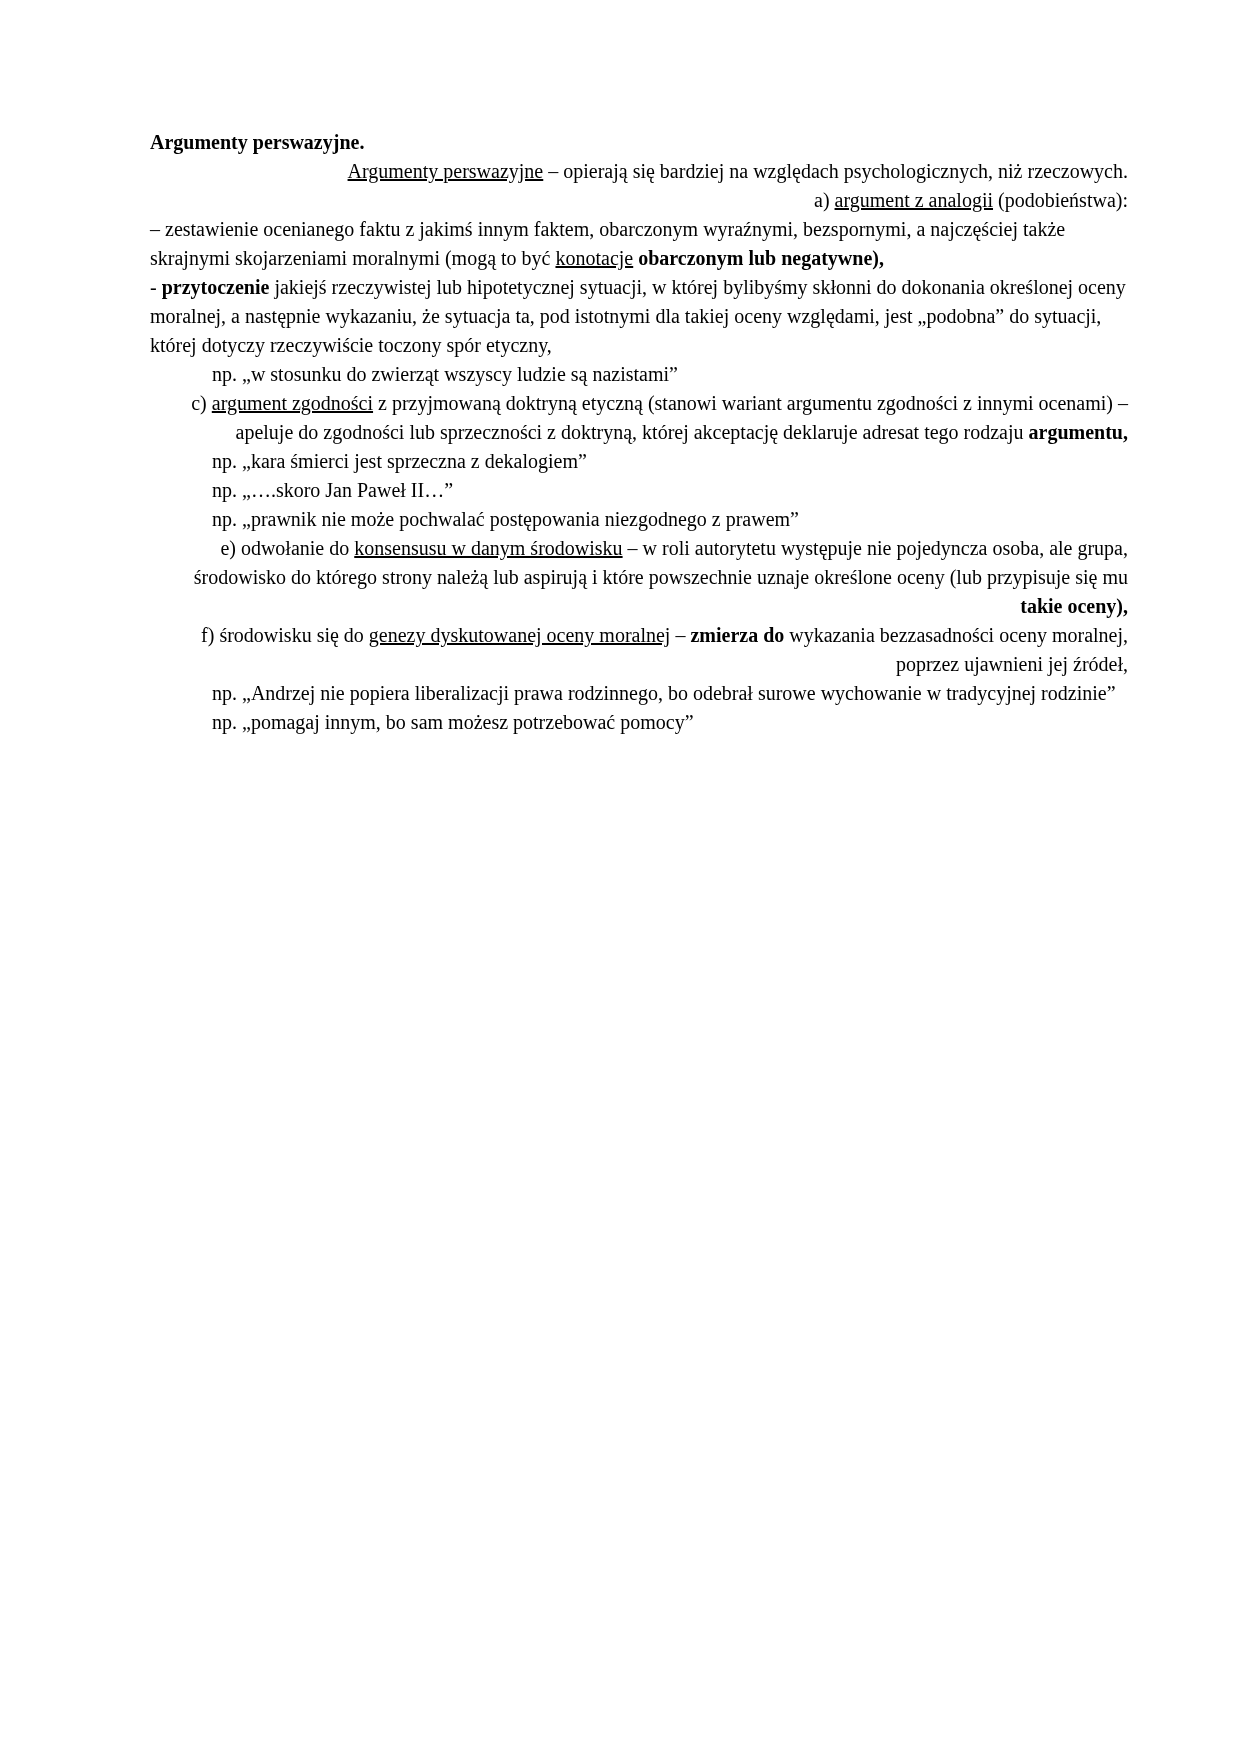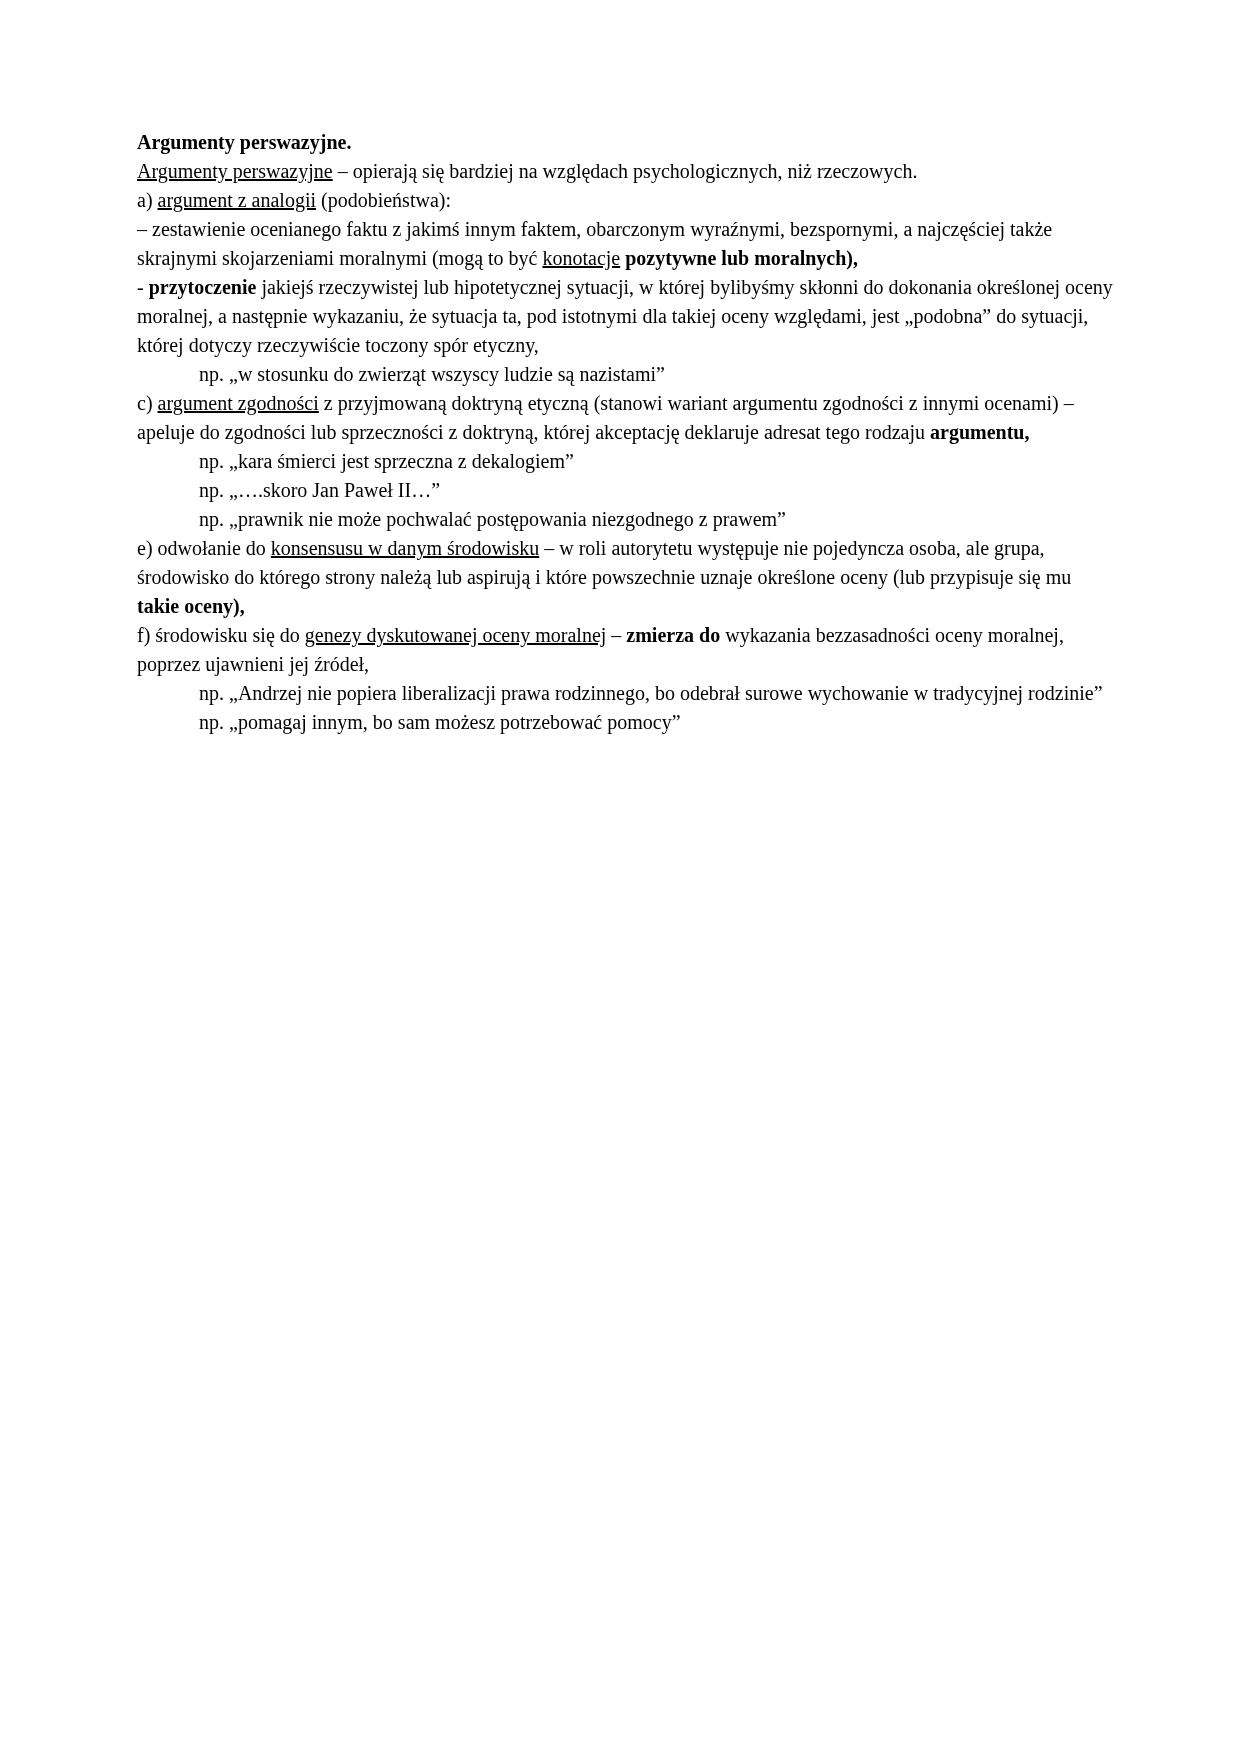--- a/index.html
+++ b/index.html
@@ -9,51 +9,51 @@
   }
   .page {
     position: relative;
     width: 1240px;
     height: 1754px;
     background: #ffffff;
     overflow: hidden;
   }
   .content {
     position: absolute;
-    left: 137px;
+    left: 150px;
     top: 128px;
     width: 978px;
     font-family: "Liberation Serif", serif;
     font-size: 20px;
     line-height: 29px;
     color: #000000;
   }
   .title {
     font-size: 20px;
     font-weight: bold;
     margin: 0;
   }
   p.para {
     margin: 0;
   }
-  .mt1 { margin-top: 29px; }
+  .mt1 { margin-top: 29px; text-align: right; }
   .indent { text-indent: 62px; }
   .u { text-decoration: underline; }
   .b { font-weight: bold; }
 </style>
 </head>
 <body>
 
 <div class="page">
   <div class="content">
     <h1 class="title">Argumenty perswazyjne.</h1>
     <div id="doc">
         <p class="para mt1"><span class="run u">Argumenty perswazyjne</span><span class="run"> – opierają się bardziej na względach psychologicznych, niż rzeczowych.</span></p>
         <p class="para mt1"><span class="run">a) </span><span class="run u">argument z analogii</span><span class="run"> (podobieństwa):</span></p>
-        <p class="para"><span class="run">– zestawienie ocenianego faktu z jakimś innym faktem, obarczonym wyraźnymi, bezspornymi, a najczęściej także skrajnymi skojarzeniami moralnymi (mogą to być </span><span class="run u">konotacje</span><span class="run"> </span><span class="run b">pozytywne lub moralnych),</span></p>
+        <p class="para"><span class="run">– zestawienie ocenianego faktu z jakimś innym faktem, obarczonym wyraźnymi, bezspornymi, a najczęściej także skrajnymi skojarzeniami moralnymi (mogą to być </span><span class="run u">konotacje</span><span class="run"> </span><span class="run b">obarczonym lub negatywne),</span></p>
         <p class="para"><span class="run">- </span><span class="run b">przytoczenie</span><span class="run"> jakiejś rzeczywistej lub hipotetycznej sytuacji, w której bylibyśmy skłonni do dokonania określonej oceny moralnej, a następnie wykazaniu, że sytuacja ta, pod istotnymi dla takiej oceny względami, jest „podobna” do sytuacji, której dotyczy rzeczywiście toczony spór etyczny,</span></p>
         <p class="para indent"><span class="run">np. „w stosunku do zwierząt wszyscy ludzie są nazistami”</span></p>
         <p class="para mt1"><span class="run">c) </span><span class="run u">argument zgodności</span><span class="run"> z przyjmowaną doktryną etyczną (stanowi wariant argumentu zgodności z innymi ocenami) – apeluje do zgodności lub sprzeczności z doktryną, której akceptację deklaruje adresat tego rodzaju </span><span class="run b">argumentu,</span></p>
         <p class="para indent"><span class="run">np. „kara śmierci jest sprzeczna z dekalogiem”</span></p>
         <p class="para indent"><span class="run">np. „….skoro Jan Paweł II…”</span></p>
         <p class="para indent"><span class="run">np. „prawnik nie może pochwalać postępowania niezgodnego z prawem”</span></p>
         <p class="para mt1"><span class="run">e) odwołanie do </span><span class="run u">konsensusu w danym środowisku</span><span class="run"> – w roli autorytetu występuje nie pojedyncza osoba, ale grupa, środowisko do którego strony należą lub aspirują i które powszechnie uznaje określone oceny (lub przypisuje się mu </span><span class="run b">takie oceny),</span></p>
         <p class="para mt1"><span class="run">f) środowisku się do </span><span class="run u">genezy dyskutowanej oceny moralnej</span><span class="run"> – </span><span class="run b">zmierza do</span><span class="run"> wykazania bezzasadności oceny moralnej, poprzez ujawnieni jej źródeł,</span></p>
         <p class="para indent"><span class="run">np. „Andrzej nie popiera liberalizacji prawa rodzinnego, bo odebrał surowe wychowanie w tradycyjnej rodzinie”</span></p>
         <p class="para indent"><span class="run">np. „pomagaj innym, bo sam możesz potrzebować pomocy”</span></p>

